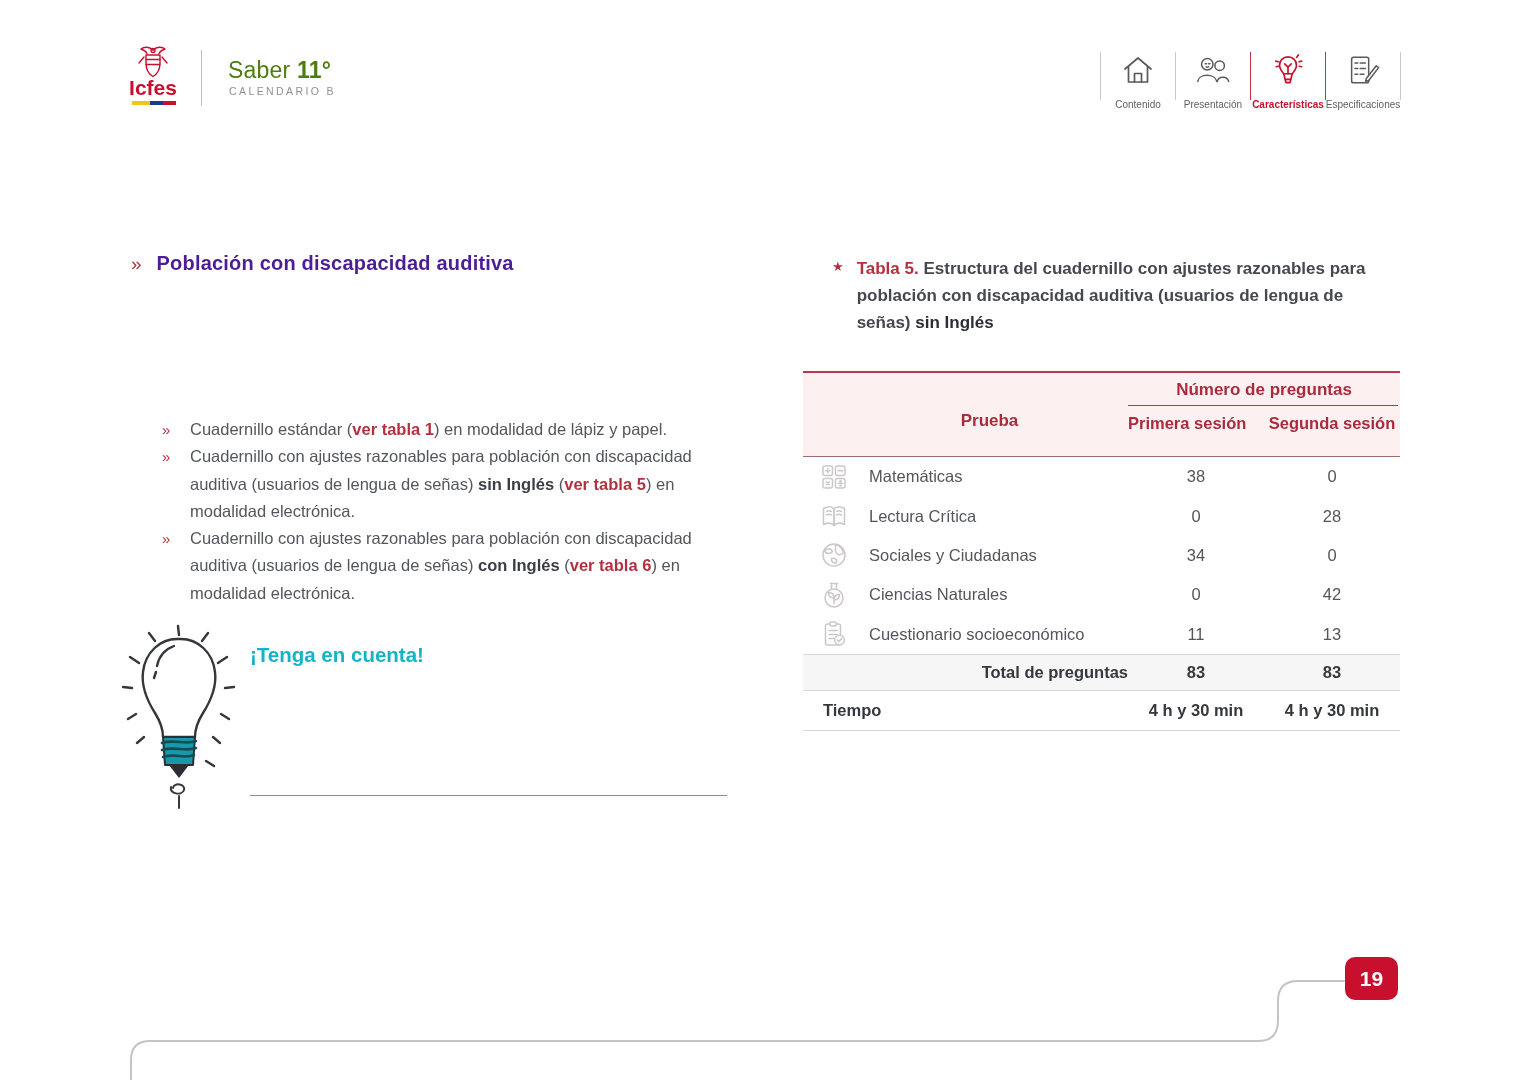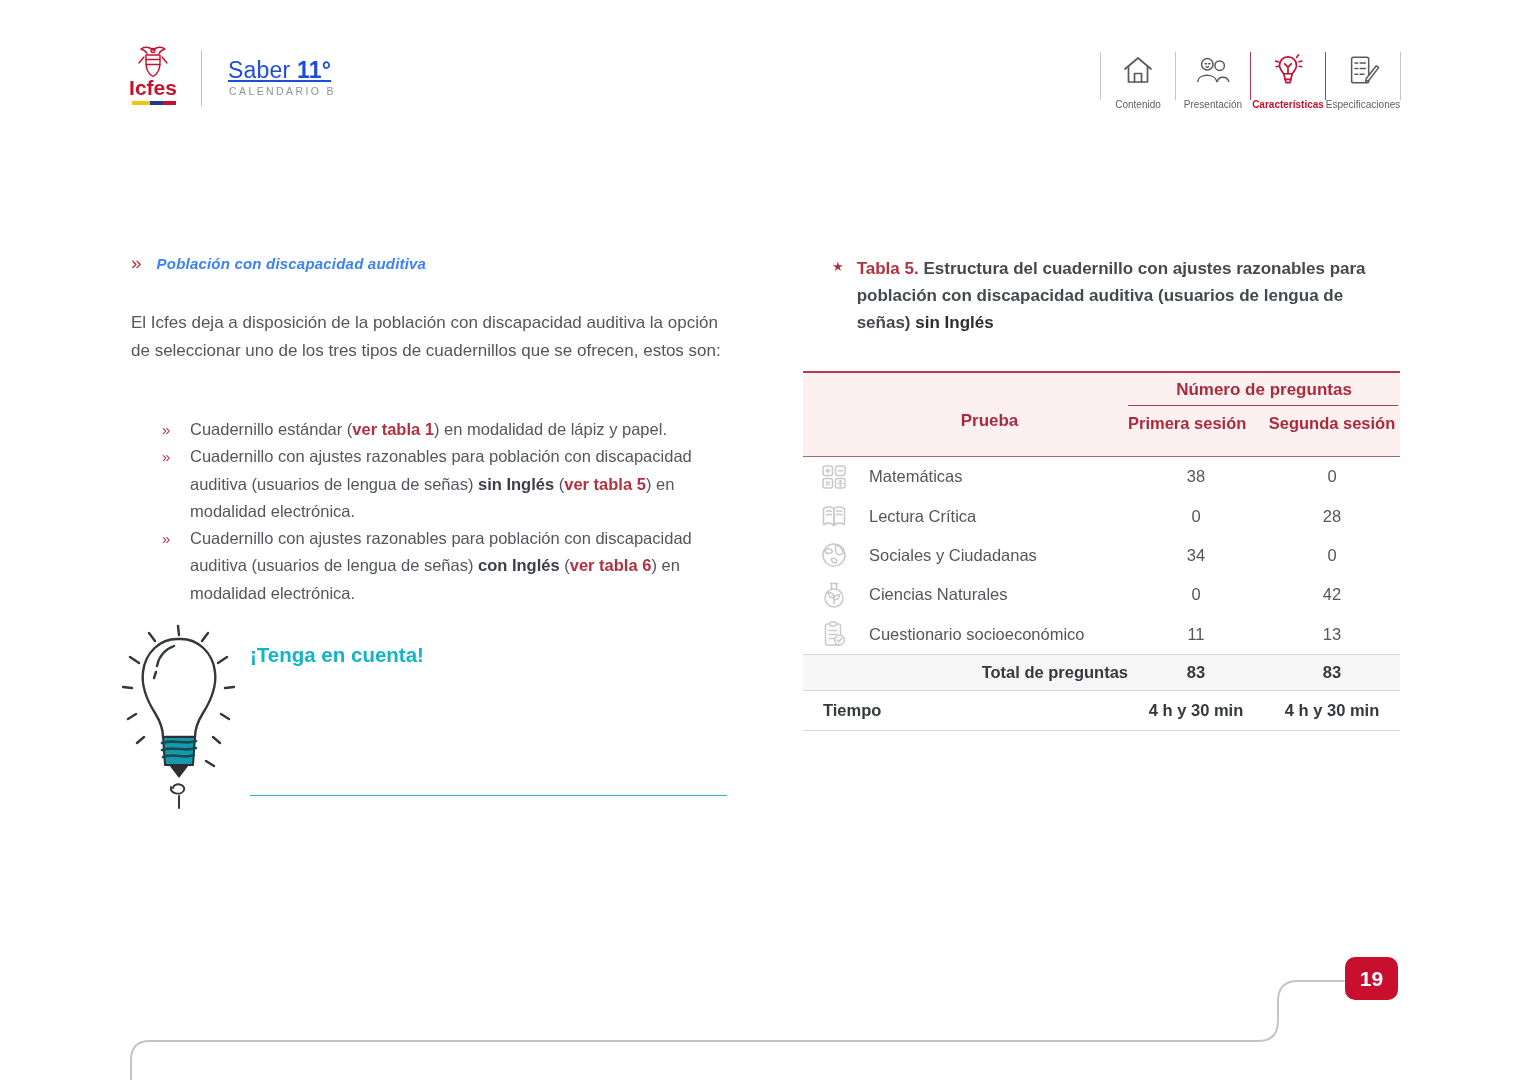--- a/index.html
+++ b/index.html
@@ -8,38 +8,38 @@
 
   
   .logo-crest{position:absolute;left:134px;top:44px;width:38px;height:40px;}
   .logo-word{position:absolute;left:126px;top:76px;width:54px;text-align:center;
              font-size:21px;font-weight:700;color:#c8102e;}
   .flag-bar{position:absolute;left:132px;top:101px;width:44px;height:4px;display:flex;}
   .flag-bar .y{flex:4;background:#f0c419;}
   .flag-bar .b{flex:3;background:#1b3a8c;}
   .flag-bar .r{flex:3;background:#c8102e;}
   .logo-divider{position:absolute;left:201px;top:50px;width:1px;height:56px;background:#bfbfbf;}
-  .doc-title{position:absolute;left:228px;top:57px;font-size:23px;color:#1d4ed8;letter-spacing:.2px;text-decoration:underline;}
+  .doc-title{position:absolute;left:228px;top:57px;font-size:23px;color:#4d7c0f;letter-spacing:.2px;}
   .doc-title .bold{font-weight:700;}
   .doc-subtitle{position:absolute;left:229px;top:85px;font-size:10.5px;letter-spacing:2.4px;color:#8f9094;}
 
   
   .nav{position:absolute;left:1100px;top:50px;display:flex;align-items:flex-start;}
   .nav-divider{width:1px;height:48px;background:#c9c9c9;margin-top:2px;}
   .nav-divider.red{background:#c0394b;}
   .nav-item{width:74px;display:flex;flex-direction:column;align-items:center;cursor:pointer;}
   .nav-icon{height:40px;display:flex;align-items:center;justify-content:center;color:#5a5a5a;}
   .nav-item.active .nav-icon{color:#c8102e;}
   .nav-label{margin-top:9px;font-size:10px;color:#5d5e62;white-space:nowrap;}
   .nav-item.active .nav-label{color:#c8102e;font-weight:700;}
 
   
   .heading{position:absolute;left:131px;top:252px;display:flex;align-items:baseline;}
   .heading .marker{color:#b5303f;font-size:19px;margin-right:15px;}
-  .heading .text{color:#3b82f6;font-size:15px;font-weight:700;letter-spacing:.2px;font-style:italic;}
+  .heading .text{color:#4c1d95;font-size:20px;font-weight:700;letter-spacing:.2px;}
   .intro{position:absolute;left:131px;top:309px;width:590px;font-size:17px;line-height:27.5px;color:#53565c;}
 
   .bullet-list{position:absolute;left:162px;top:416px;width:548px;font-size:16.5px;line-height:27.3px;}
   .bullet{display:flex;}
   .bullet .bmark{width:28px;flex:none;color:#b5303f;font-size:15px;}
   .bullet .btext{flex:1;color:#53565c;}
 
   .seg-normal{color:inherit;}
   .seg-bold{font-weight:700;color:#3b3e44;}
   .seg-red{font-weight:700;color:#b5303f;cursor:pointer;}
@@ -164,21 +164,20 @@
         </div>
         <div class="nav-label">Especificaciones</div>
       </div>
       <div class="nav-divider"></div>
     </div>
 
   <div class="heading">
     <span class="marker">»</span>
     <span class="text">Población con discapacidad auditiva</span>
   </div>
-  <div class="intro">El Icfes deja a disposición de la población con discapacidad auditiva la opción de seleccionar uno de los tres tipos de cuadernillos que se ofrecen, estos son:</div>
   <div class="bullet-list">
       <div class="bullet">
         <span class="bmark">»</span>
         <div class="btext"><span class="seg-normal">Cuadernillo estándar (</span><span class="seg-red">ver tabla 1</span><span class="seg-normal">) en modalidad de lápiz y papel.</span></div>
       </div>
       <div class="bullet">
         <span class="bmark">»</span>
         <div class="btext"><span class="seg-normal">Cuadernillo con ajustes razonables para población con discapacidad auditiva (usuarios de lengua de señas) </span><span class="seg-bold">sin Inglés</span><span class="seg-normal"> (</span><span class="seg-red">ver tabla 5</span><span class="seg-normal">) en modalidad electrónica.</span></div>
       </div>
       <div class="bullet">

